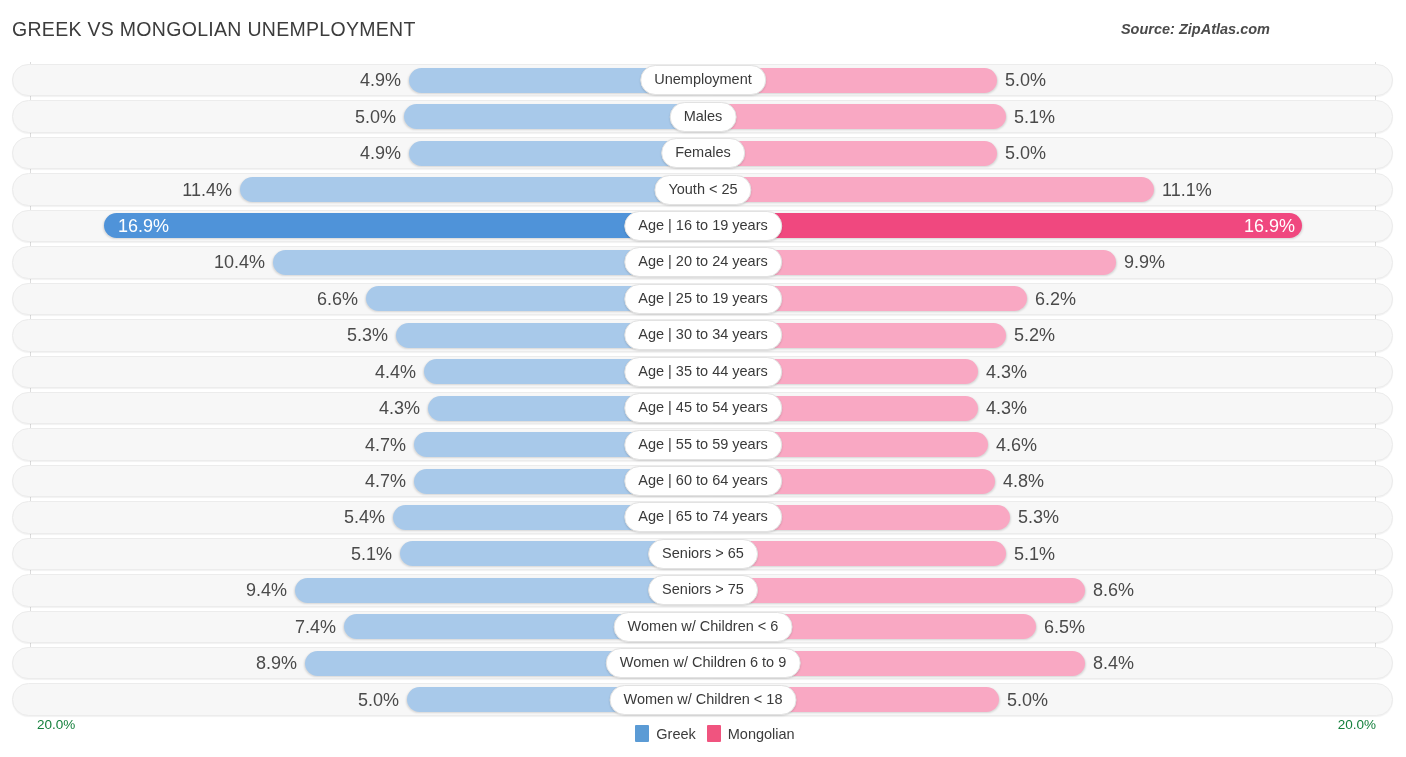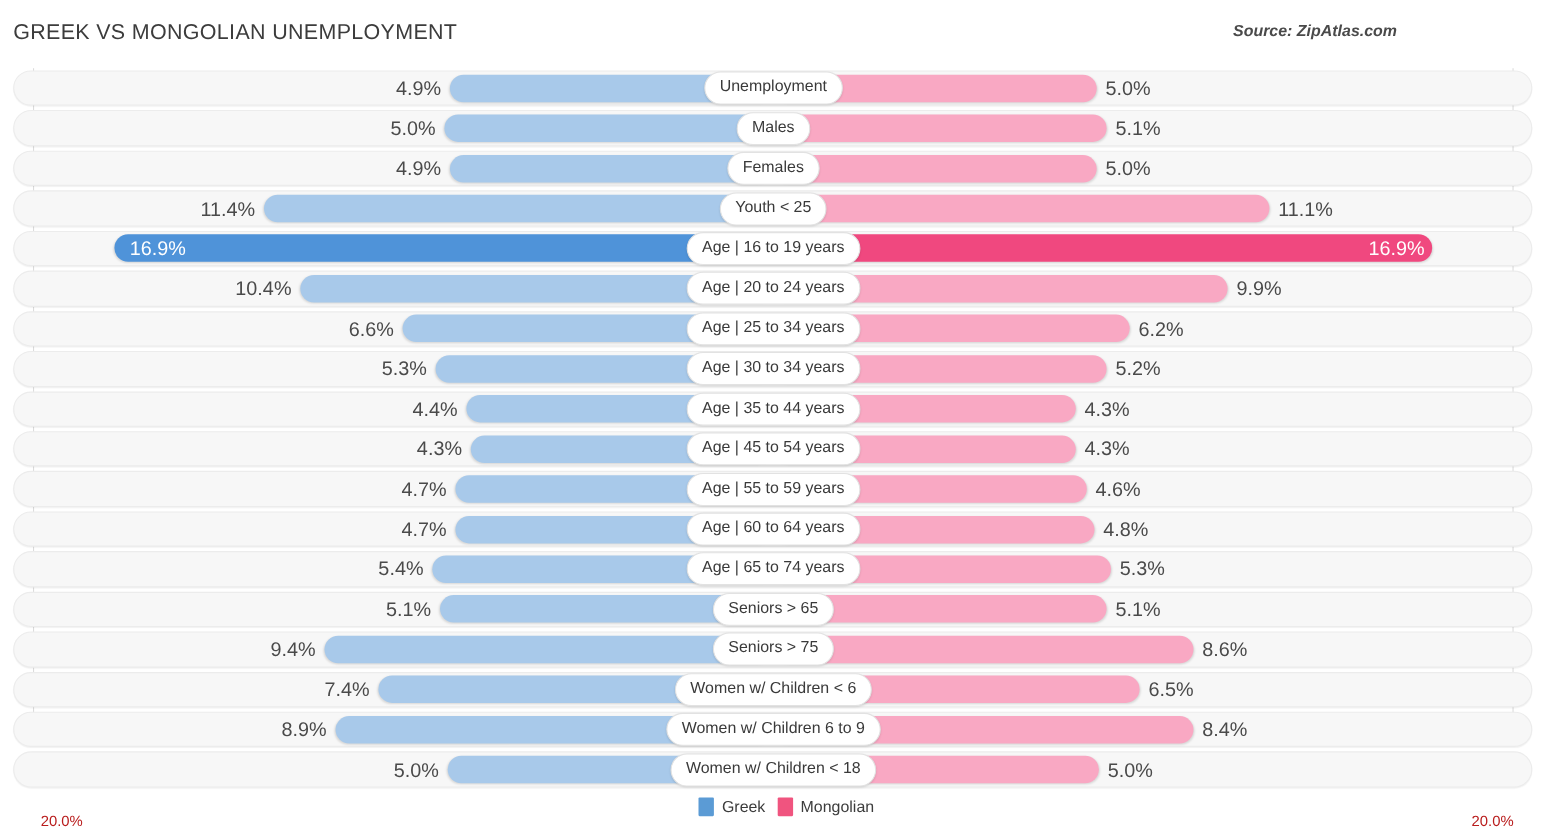--- a/index.html
+++ b/index.html
@@ -96,22 +96,22 @@
     line-height: 19px;
     box-shadow: 0 1px 2px rgba(0,0,0,.13);
     z-index: 5;
   }
 
   
   .footer {
     position: absolute; left: 0; top: 717px; width: 1406px; height: 40px;
   }
   .axis-left, .axis-right {
-    position: absolute; top: 22px;
-    font-size: 13.5px; color: #b91c1c;
+    position: absolute; top: 0;
+    font-size: 13.5px; color: #15803d;
   }
   .axis-left  { left: 37px; }
   .axis-right { right: 30px; }
 
   .legend {
     position: absolute; left: 0; right: 0; top: 8px;
     display: flex; justify-content: center; align-items: center; gap: 11px; padding-left: 24px;
   }
   .legend-item { display: flex; align-items: center; gap: 7px; }
   .swatch { width: 14px; height: 17px; border-radius: 1px; display: inline-block; }
@@ -178,21 +178,21 @@
           <div class="val left" style="right: 1141px;">10.4%</div>
           <div class="val right" style="left: 1124px;">9.9%</div>
           <div class="pill">Age | 20 to 24 years</div>
         </div>
         <div class="row">
           <div class="rowtrack"></div>
           <div class="bar left" style="width: 337px; background: rgb(168, 201, 234);"></div>
           <div class="bar right" style="width: 324px; background: rgb(249, 168, 195);"></div>
           <div class="val left" style="right: 1048px;">6.6%</div>
           <div class="val right" style="left: 1035px;">6.2%</div>
-          <div class="pill">Age | 25 to 34 years</div>
+          <div class="pill">Age | 25 to 19 years</div>
         </div>
         <div class="row">
           <div class="rowtrack"></div>
           <div class="bar left" style="width: 307px; background: rgb(168, 201, 234);"></div>
           <div class="bar right" style="width: 303px; background: rgb(249, 168, 195);"></div>
           <div class="val left" style="right: 1018px;">5.3%</div>
           <div class="val right" style="left: 1014px;">5.2%</div>
           <div class="pill">Age | 30 to 34 years</div>
         </div>
         <div class="row">

